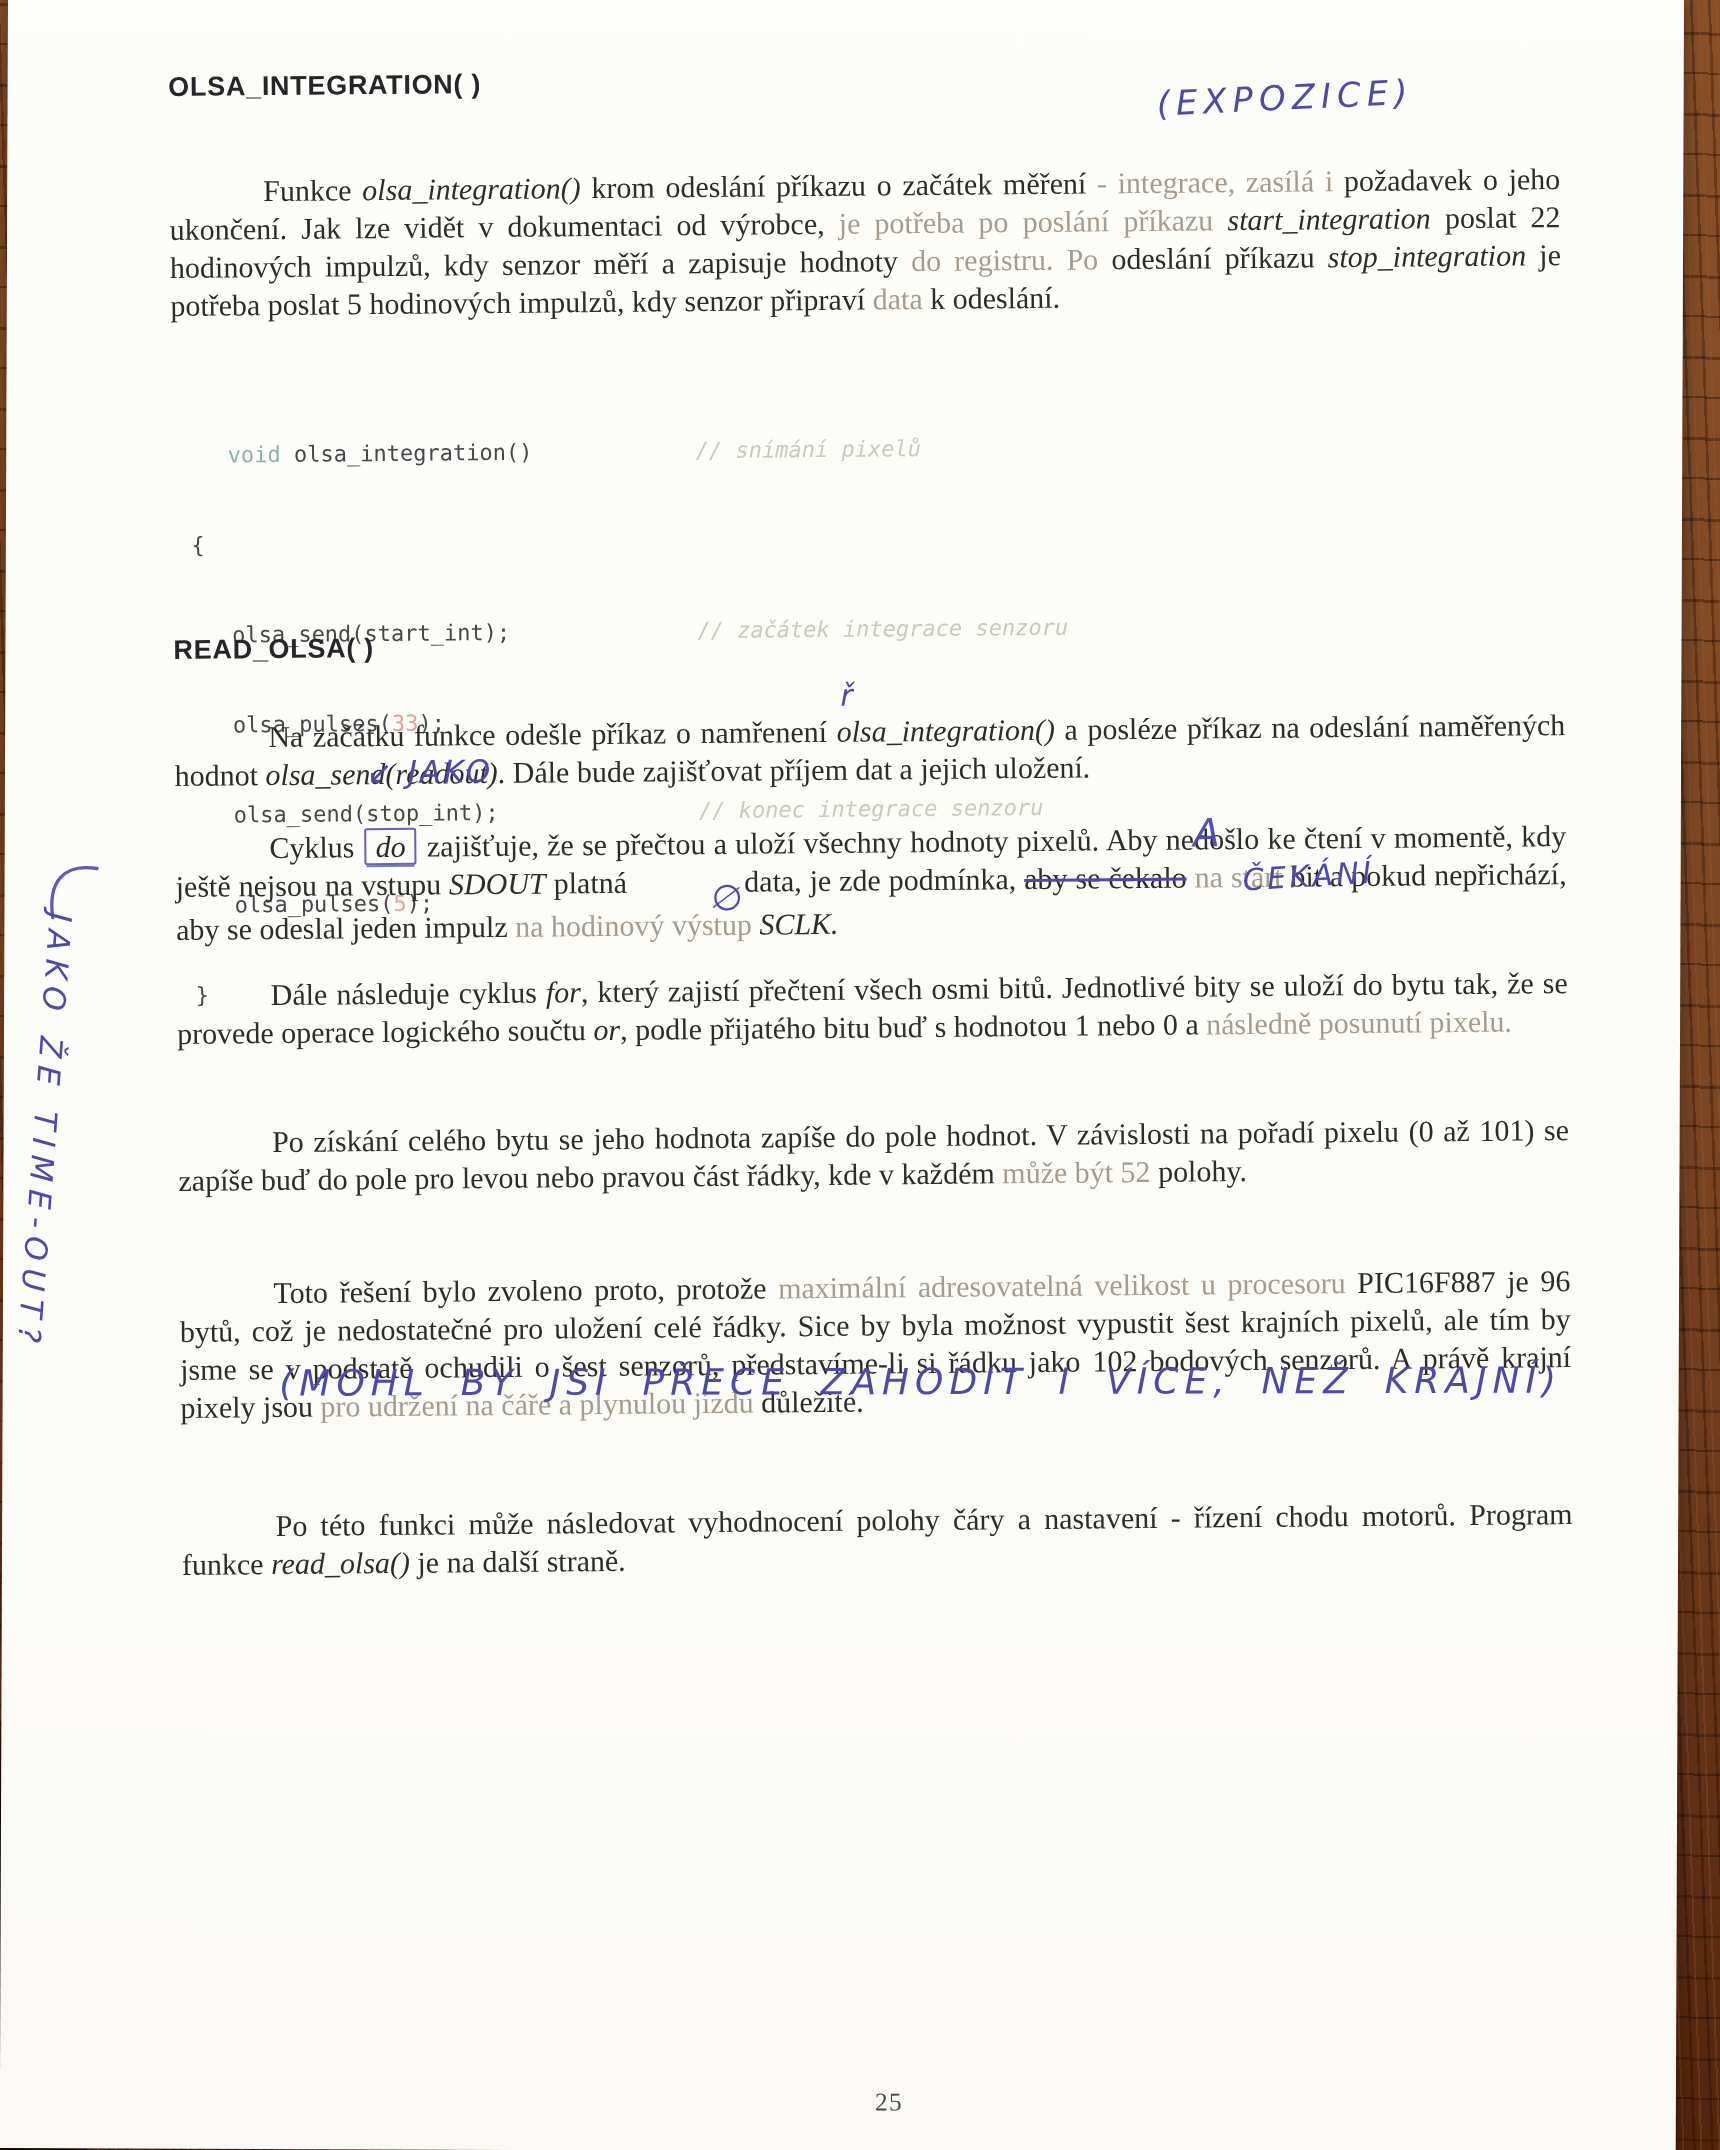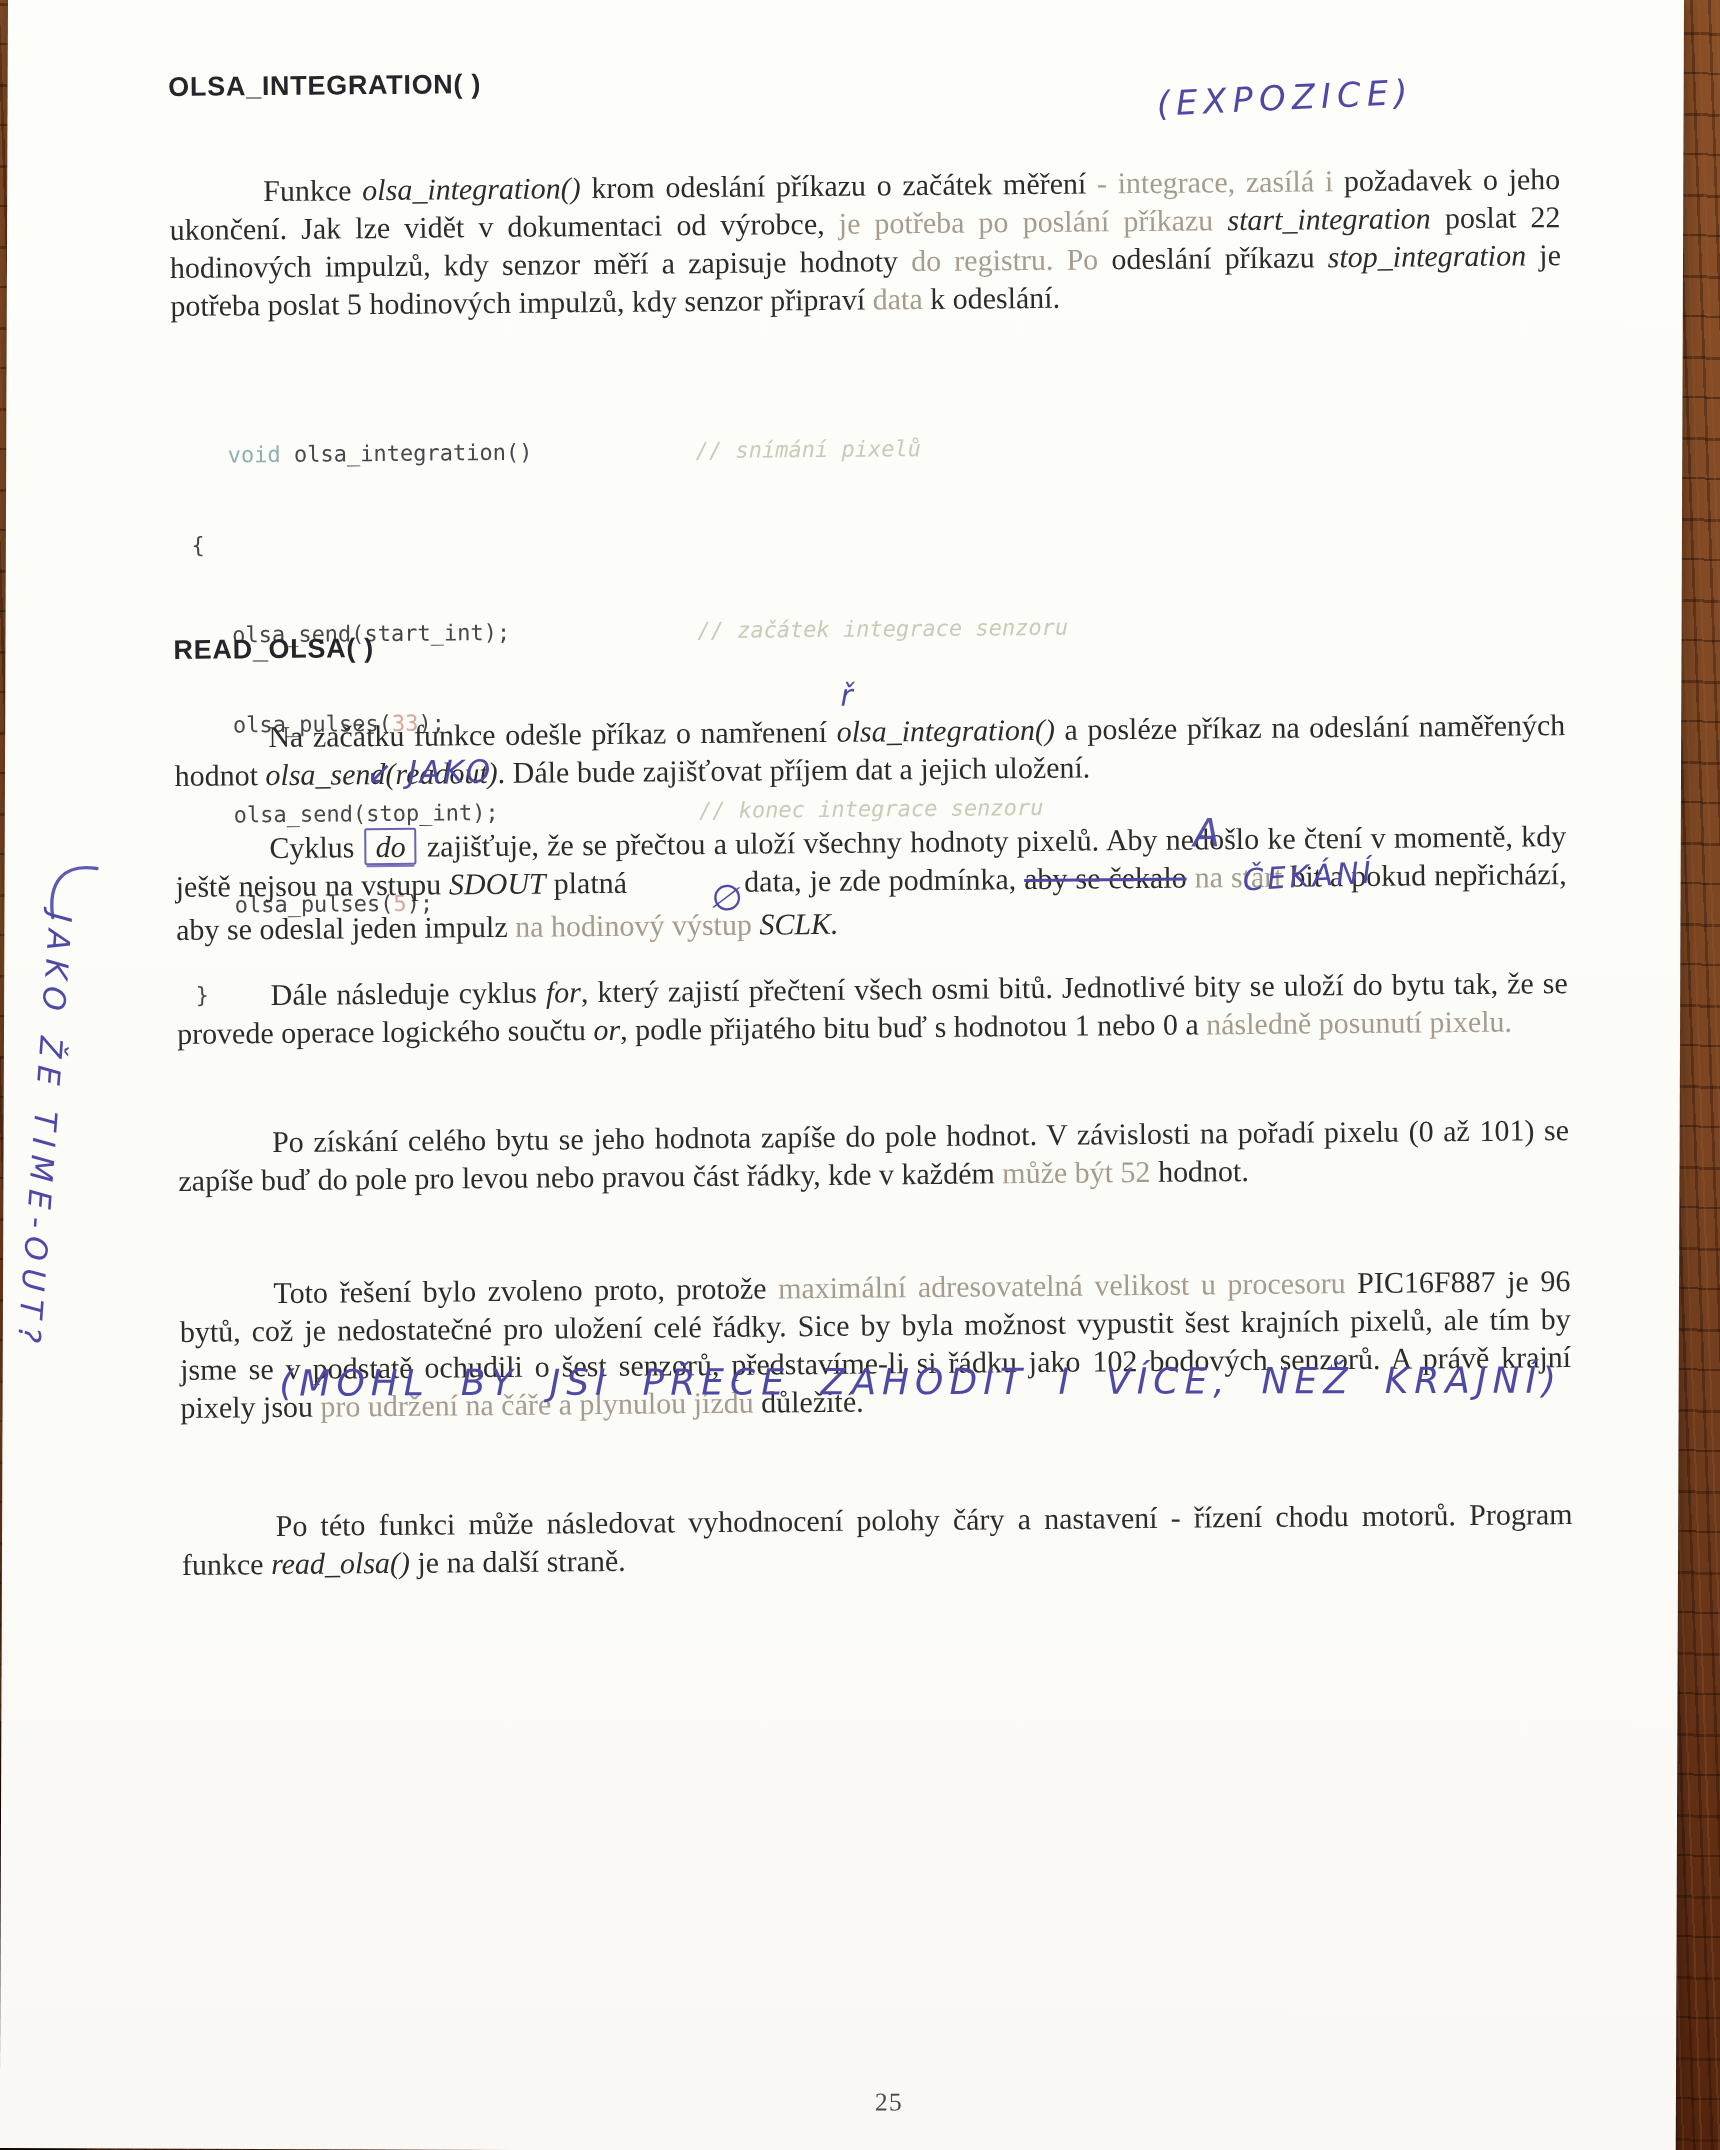--- a/index.html
+++ b/index.html
@@ -94,21 +94,21 @@
     <p class="para" style="top:691px;"><span>Na začátku funkce odešle příkaz o </span><span class="anchor"><span>namřenení </span><span class="hand mark-above">ř</span></span><span class="it">olsa_integration()</span><span> a posléze příkaz na odeslání naměřených hodnot </span><span class="it">olsa_send(readout)</span><span>. Dále bude zajišťovat příjem dat a jejich uložení.</span></p>
 
     <div class="hand hw-font"><span>↙</span> <span>JAKO</span></div>
 
     <p class="para" style="top:802px;"><span>Cyklus </span><span class="bluebox">do</span><span> zajišťuje, že se přečtou a uloží všechny hodnoty pixelů. </span><span class="anchor"><span>A</span><span class="hand a-overlay">A</span></span><span>by nedošlo ke čtení v momentě, kdy ještě nejsou na vstupu </span><span class="it">SDOUT</span><span> platná</span><span class="hand insert-mark">∅</span><span> data, je zde podmínka, </span><span class="strike">aby se čekalo</span><span class="f1"> na start </span><span>bit a pokud nepřichází, aby se odeslal jeden impulz </span><span class="f1">na hodinový výstup </span><span class="it">SCLK.</span></p>
 
     <div class="hand hw-cekani">ČEKÁNÍ</div>
 
     <p class="para" style="top:949px;"><span>Dále následuje cyklus </span><span class="it">for</span><span>, který zajistí přečtení všech osmi bitů. Jednotlivé bity se uloží do bytu tak, že se provede operace logického součtu </span><span class="it">or</span><span>, podle přijatého bitu buď s hodnotou 1 nebo 0 a </span><span class="f1">následně posunutí pixelu.</span></p>
 
-    <p class="para" style="top:1096px;"><span>Po získání celého bytu se jeho hodnota zapíše do pole hodnot. V závislosti na pořadí pixelu (0 až 101) se zapíše buď do pole pro levou nebo pravou část řádky, kde v každém </span><span class="f1">může být 52 </span><span>hodnot.</span></p>
+    <p class="para" style="top:1096px;"><span>Po získání celého bytu se jeho hodnota zapíše do pole hodnot. V závislosti na pořadí pixelu (0 až 101) se zapíše buď do pole pro levou nebo pravou část řádky, kde v každém </span><span class="f1">může být 52 </span><span>polohy.</span></p>
 
     <p class="para" style="top:1247px;"><span>Toto řešení bylo zvoleno proto, protože </span><span class="f1">maximální adresovatelná velikost u procesoru </span><span>PIC16F887 je 96 bytů, což je nedostatečné pro uložení celé řádky. Sice by byla možnost vypustit </span><span>šest krajních pixelů, ale tím by jsme se v podstatě ochudili o šest senzorů, představíme-li si řádku jako 102 bodových senzorů. A právě krajní pixely jsou </span><span class="f1">pro udržení na čáře a plynulou jízdu </span><span>důležité.</span></p>
 
     <div class="hand hw-mohl">(MOHL BY JSI PŘECE ZAHODIT I VÍCE, NEŽ KRAJNÍ)</div>
 
     <p class="para" style="top:1480px;"><span>Po této funkci může následovat vyhodnocení polohy čáry a nastavení - řízení chodu motorů. Program funkce </span><span class="it">read_olsa()</span><span> je na další straně.</span></p>
 
     <div class="pagenum">25</div>
 
   </div>

